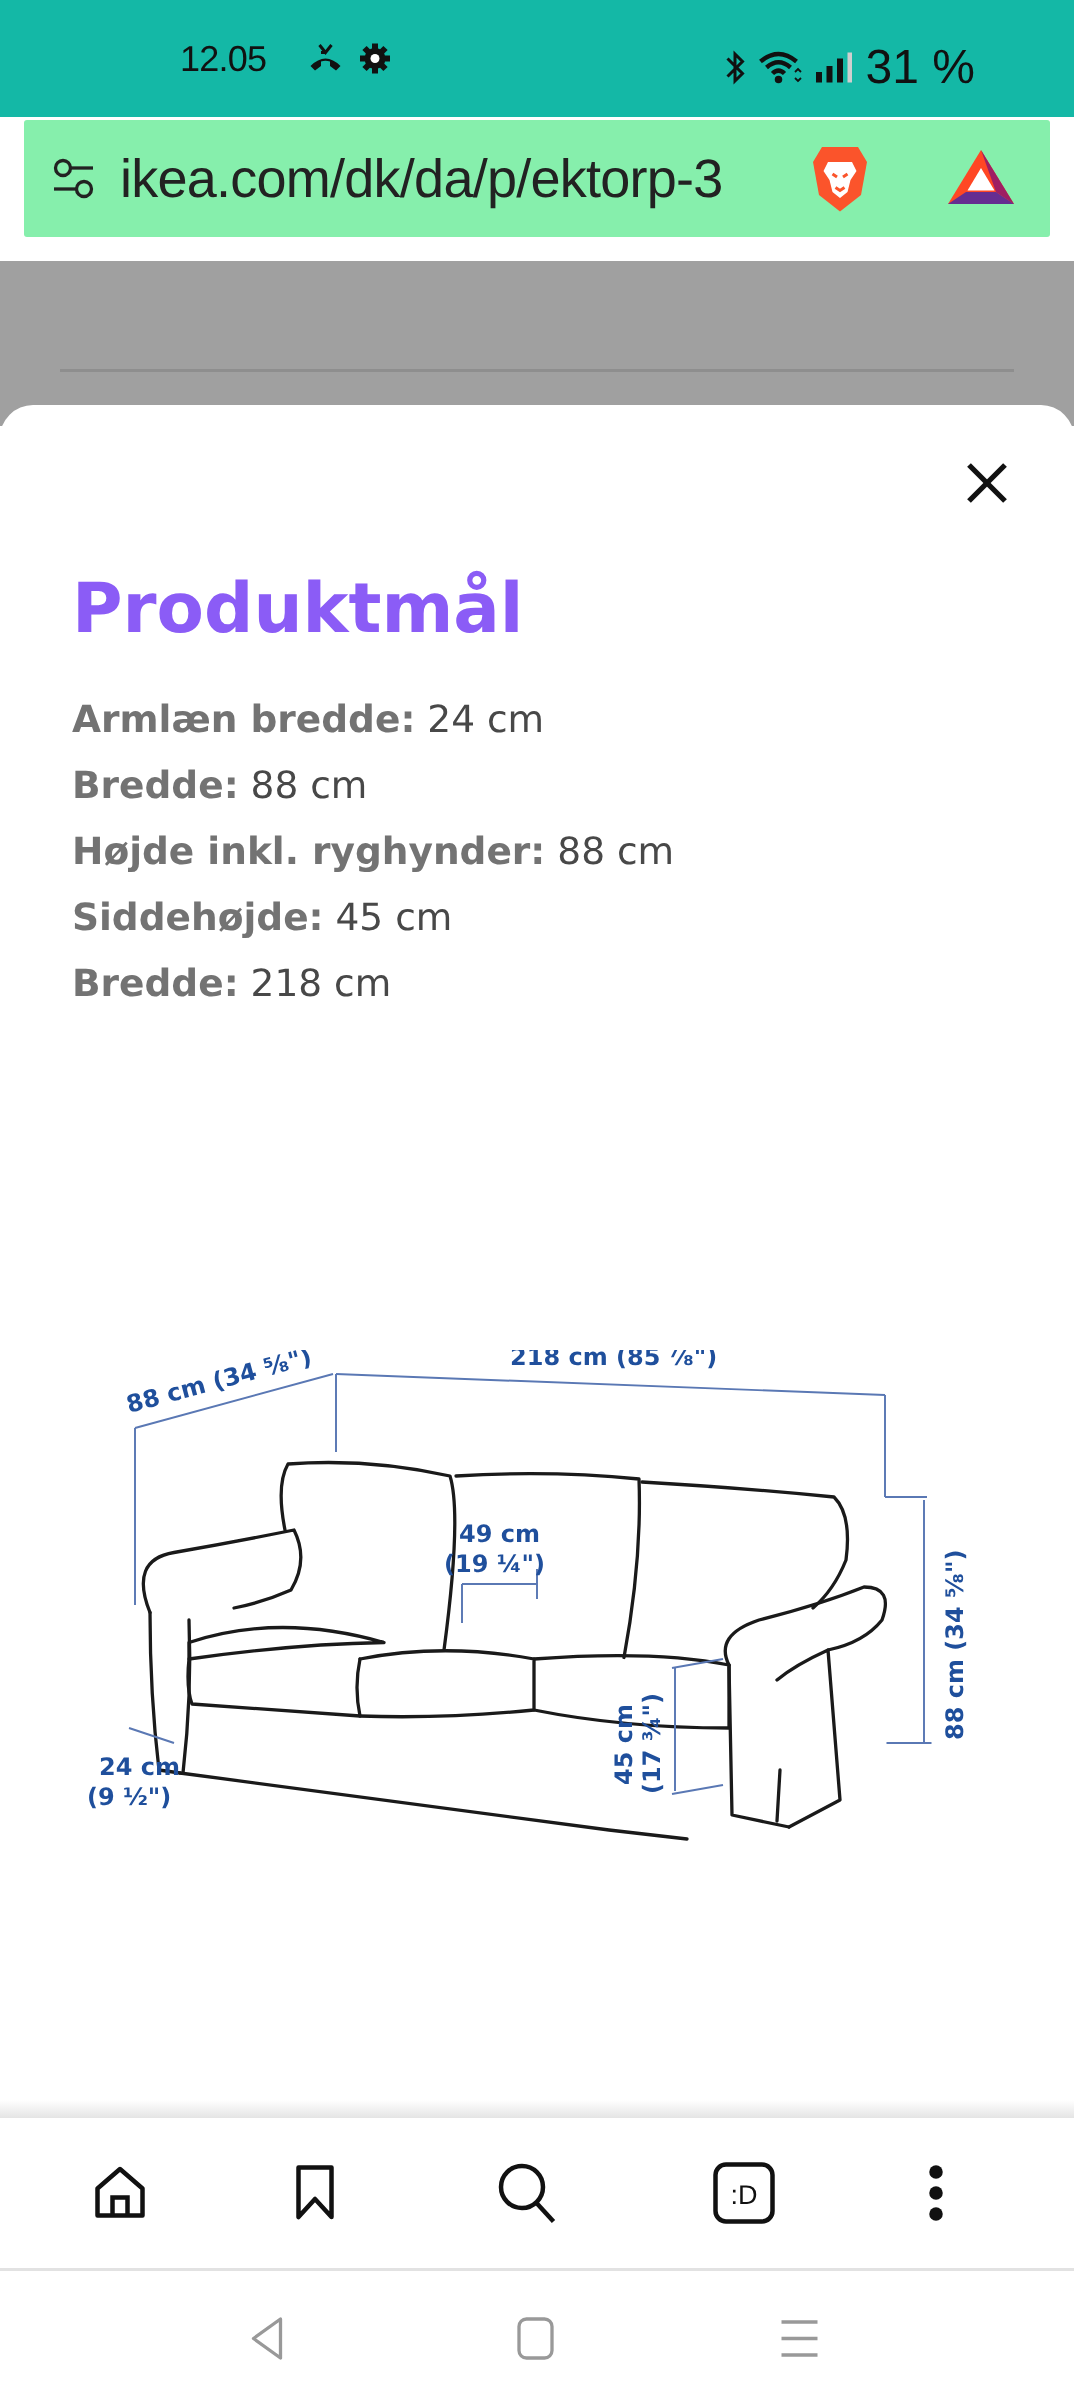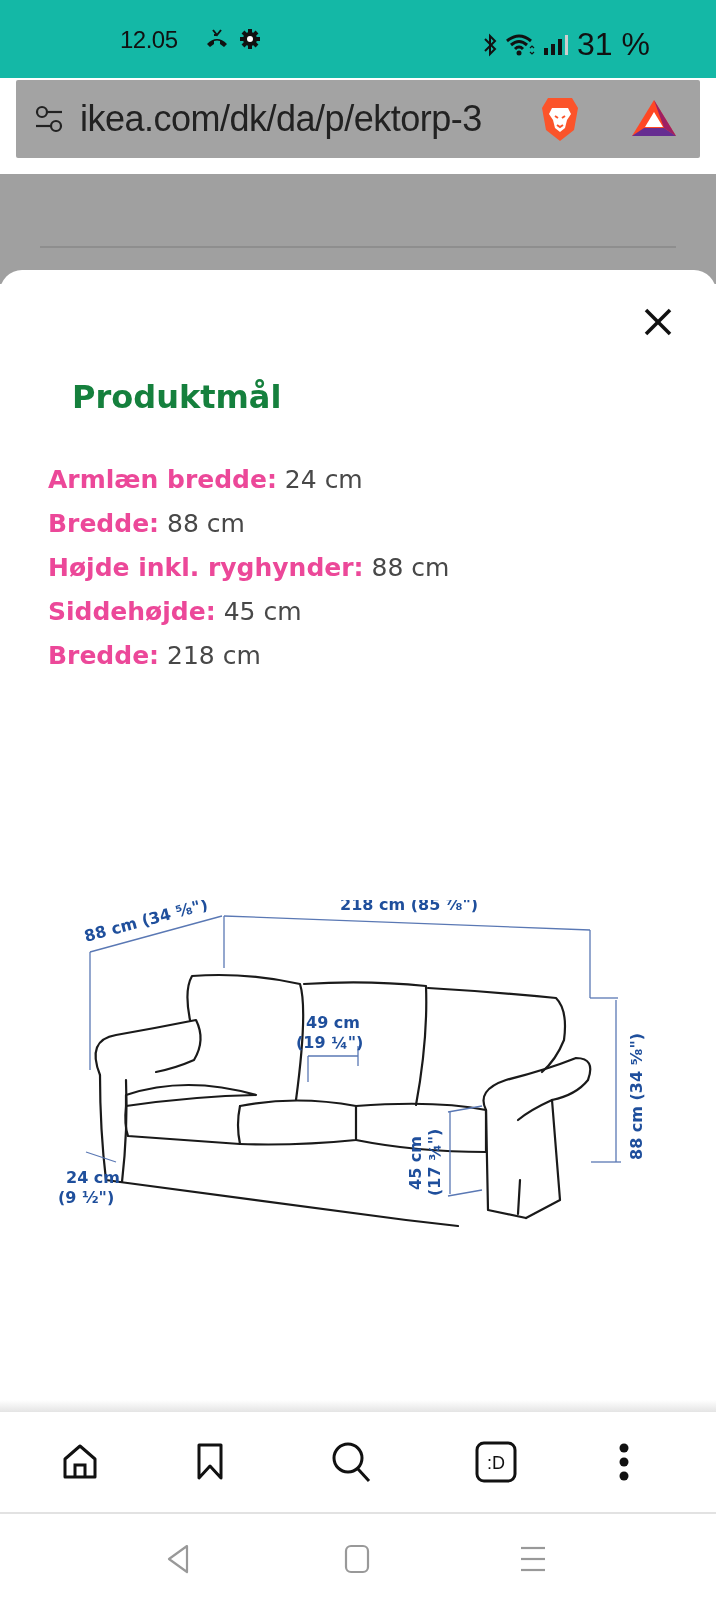--- a/index.html
+++ b/index.html
@@ -7,37 +7,37 @@
   body { font-family: "Liberation Sans", sans-serif; position: relative; }
 
   
   .status-bar { position: absolute; top: 0; left: 0; width: 716px; height: 78px; background: #14b8a6; }
   .status-time { position: absolute; left: 120px; top: 26px; font-size: 24px; color: #111; letter-spacing: -0.5px; }
   .status-left-icons { position: absolute; left: 205px; top: 28px; display: flex; gap: 10px; align-items: center; }
   .status-right { position: absolute; right: 66px; top: 26px; display: flex; gap: 8px; align-items: center; }
   .battery-text { font-size: 32px; color: #111; }
 
   
-  .url-bar { position: absolute; left: 16px; top: 80px; width: 684px; height: 78px; background: #a3a3a3; border-radius: 2px; }
+  .url-bar { position: absolute; left: 16px; top: 80px; width: 684px; height: 78px; background: #86efac; border-radius: 2px; }
   .url-settings-icon { position: absolute; left: 18px; top: 24px; }
   .url-text { position: absolute; left: 64px; top: 18px; font-size: 36px; color: #222; letter-spacing: -0.5px; white-space: nowrap; }
   .brave-icon { position: absolute; left: 524px; top: 14px; }
   .bat-icon { position: absolute; left: 614px; top: 18px; }
 
   
   .page-dim { position: absolute; left: 0; top: 174px; width: 716px; height: 110px; background: #a0a0a0; }
   .page-dim-line { position: absolute; left: 40px; top: 72px; width: 636px; height: 2px; background: #8e8e8e; }
 
   
   .modal { position: absolute; left: 0; top: 270px; width: 716px; height: 1150px; background: #fff; border-radius: 22px 22px 0 0; }
   .close-btn { position: absolute; right: 40px; top: 34px; width: 36px; height: 36px; cursor: pointer; }
-  .modal-title { position: absolute; left: 48px; top: 108px; font-family: "DejaVu Sans", sans-serif; font-weight: bold; font-size: 32px; color: #15803d; margin-left: 24px; }
+  .modal-title { position: absolute; left: 48px; top: 108px; font-family: "DejaVu Sans", sans-serif; font-weight: bold; font-size: 46px; color: #8b5cf6; }
   .dims-list { position: absolute; left: 48px; top: 188px; }
   .dim-row { font-family: "DejaVu Sans", sans-serif; font-size: 25px; color: #484848; height: 44px; line-height: 44px; white-space: nowrap; }
-  .dim-label { font-weight: bold; color: #ec4899; }
+  .dim-label { font-weight: bold; color: #737373; }
   .dim-value { font-weight: normal; color: #484848; }
 
   .diagram { position: absolute; left: 56px; top: 640px; width: 640px; height: 330px; }
   .dim-txt { font-family: "DejaVu Sans", sans-serif; font-weight: bold; fill: #1f4f9c; font-size: 16px; }
 
   
   .toolbar-shadow { position: absolute; left: 0; top: 1400px; width: 716px; height: 12px; background: linear-gradient(#ffffff, #e4e4e4); }
   .bottom-toolbar { position: absolute; left: 0; top: 1412px; width: 716px; height: 100px; background: #fff; }
   .tb-btn { position: absolute; top: 20px; width: 60px; height: 60px; display: flex; align-items: center; justify-content: center; cursor: pointer; }
   .tb-divider { position: absolute; left: 0; top: 1512px; width: 716px; height: 2px; background: #e2e2e2; }

